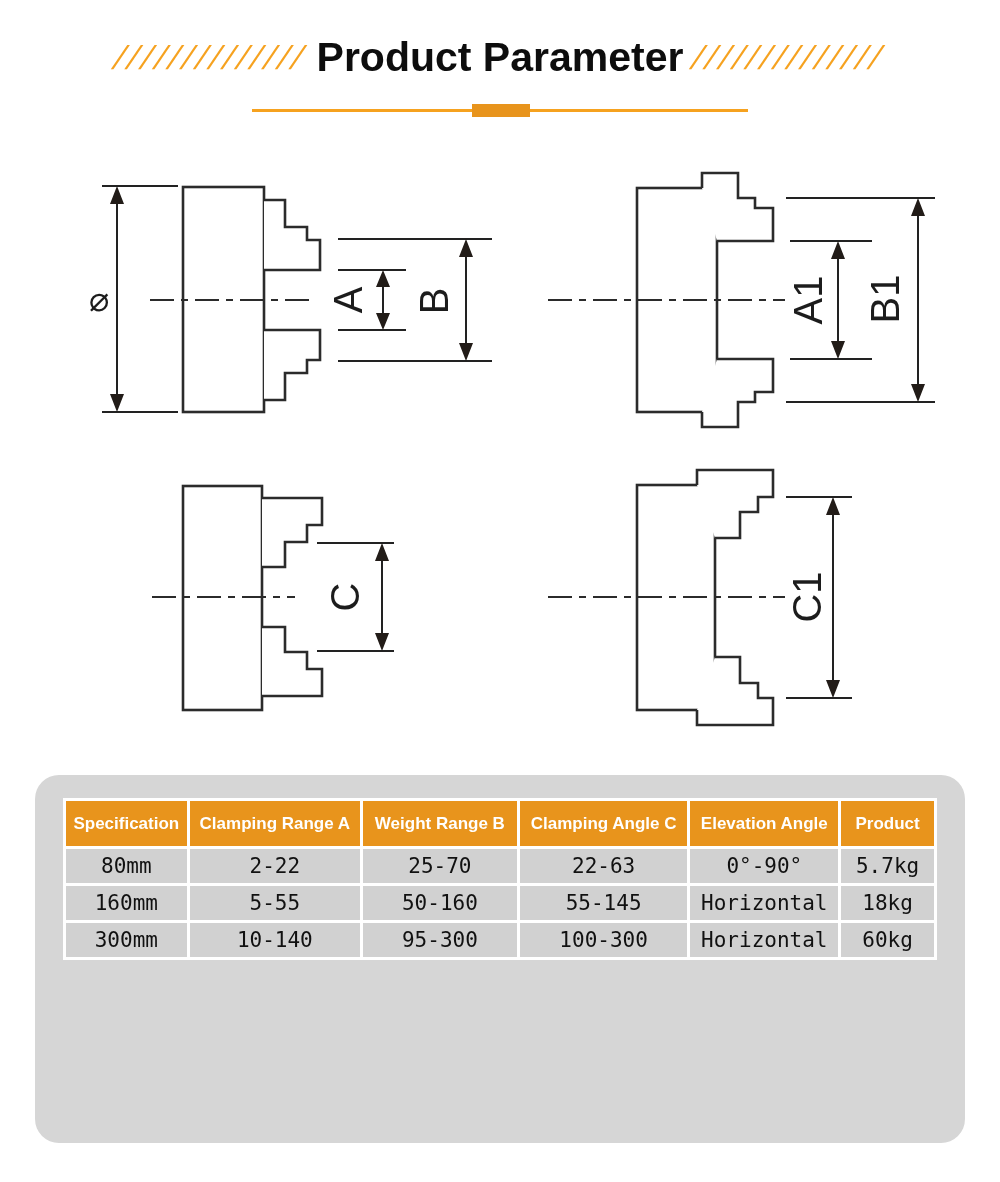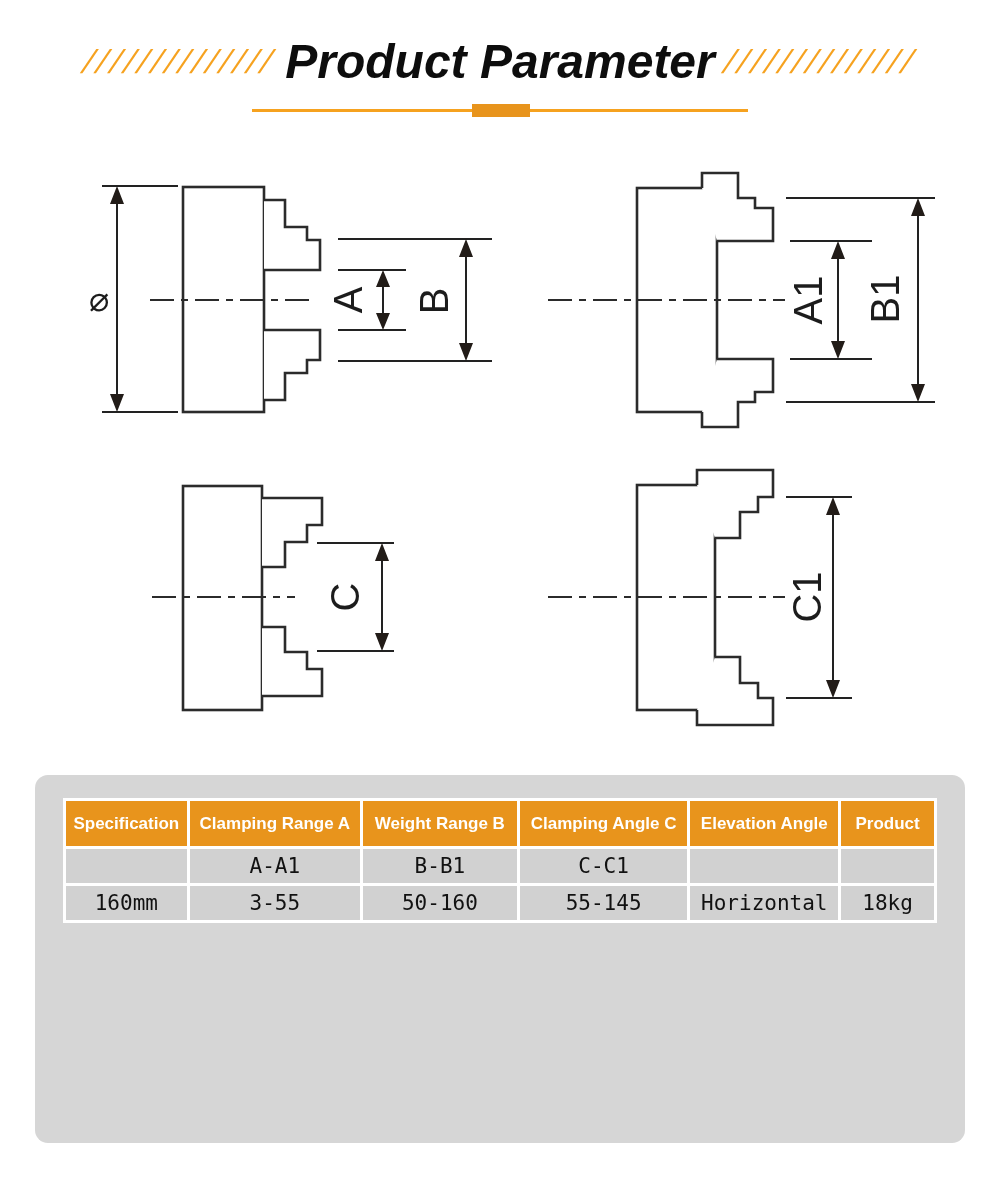--- a/index.html
+++ b/index.html
@@ -28,23 +28,22 @@
   .slashes{
     color:var(--accent);
     font-style:italic;
     font-size:33px;
     font-weight:400;
     letter-spacing:4.5px;
     transform:skewX(-12deg);
   }
   .page-title{
     color:#0d0d0d;
-    font-size:48px;
+    font-size:41px;
     font-weight:700;
-    font-style:italic;
     margin:0 10px;
     letter-spacing:0px;
   }
   .divider{position:absolute;top:103px;left:0;width:100%;height:16px;}
   .divider-line{
     position:absolute;left:252px;width:496px;top:6px;height:3px;
     background:var(--accent);
   }
   .divider-block{
     position:absolute;left:472px;width:58px;top:1px;height:13px;
@@ -68,21 +67,21 @@
   }
   svg .dia{
     font-family:"DejaVu Sans",sans-serif;
     font-size:34px;fill:var(--ink);
   }
   
   .panel{
     position:absolute;left:35px;top:775px;
     width:930px;height:368px;
     background:var(--panel);
-    border-radius:13px;
+    border-radius:24px;
     padding:23px 32px 0 28px;
   }
   table.spec{
     width:874px;
     border-collapse:collapse;
     table-layout:fixed;
   }
   .spec th,.spec td{
     border:3px solid #ffffff;
     text-align:center;
@@ -203,33 +202,41 @@
         <tr id="header-row">
             <th>Specification</th>
             <th>Clamping Range A</th>
             <th>Weight Range B</th>
             <th>Clamping Angle C</th>
             <th>Elevation Angle</th>
             <th>Product</th>
           </tr>
       </thead>
       <tbody id="table-body">
-        <tr id="subheader-row">
-            <td></td>
-            <td>A-A1</td>
-            <td>B-B1</td>
-            <td>C-C1</td>
-            <td></td>
-            <td></td>
+      <tr>
+            <td>80mm</td>
+            <td>2-22</td>
+            <td>25-70</td>
+            <td>22-63</td>
+            <td>0°-90°</td>
+            <td>5.7kg</td>
           </tr>
           <tr>
             <td>160mm</td>
-            <td>3-55</td>
+            <td>5-55</td>
             <td>50-160</td>
             <td>55-145</td>
             <td>Horizontal</td>
             <td>18kg</td>
           </tr>
+          <tr>
+            <td>300mm</td>
+            <td>10-140</td>
+            <td>95-300</td>
+            <td>100-300</td>
+            <td>Horizontal</td>
+            <td>60kg</td>
+          </tr>
         </tbody>
     </table>
   </div>
 
 </div>
 
 </body></html>

